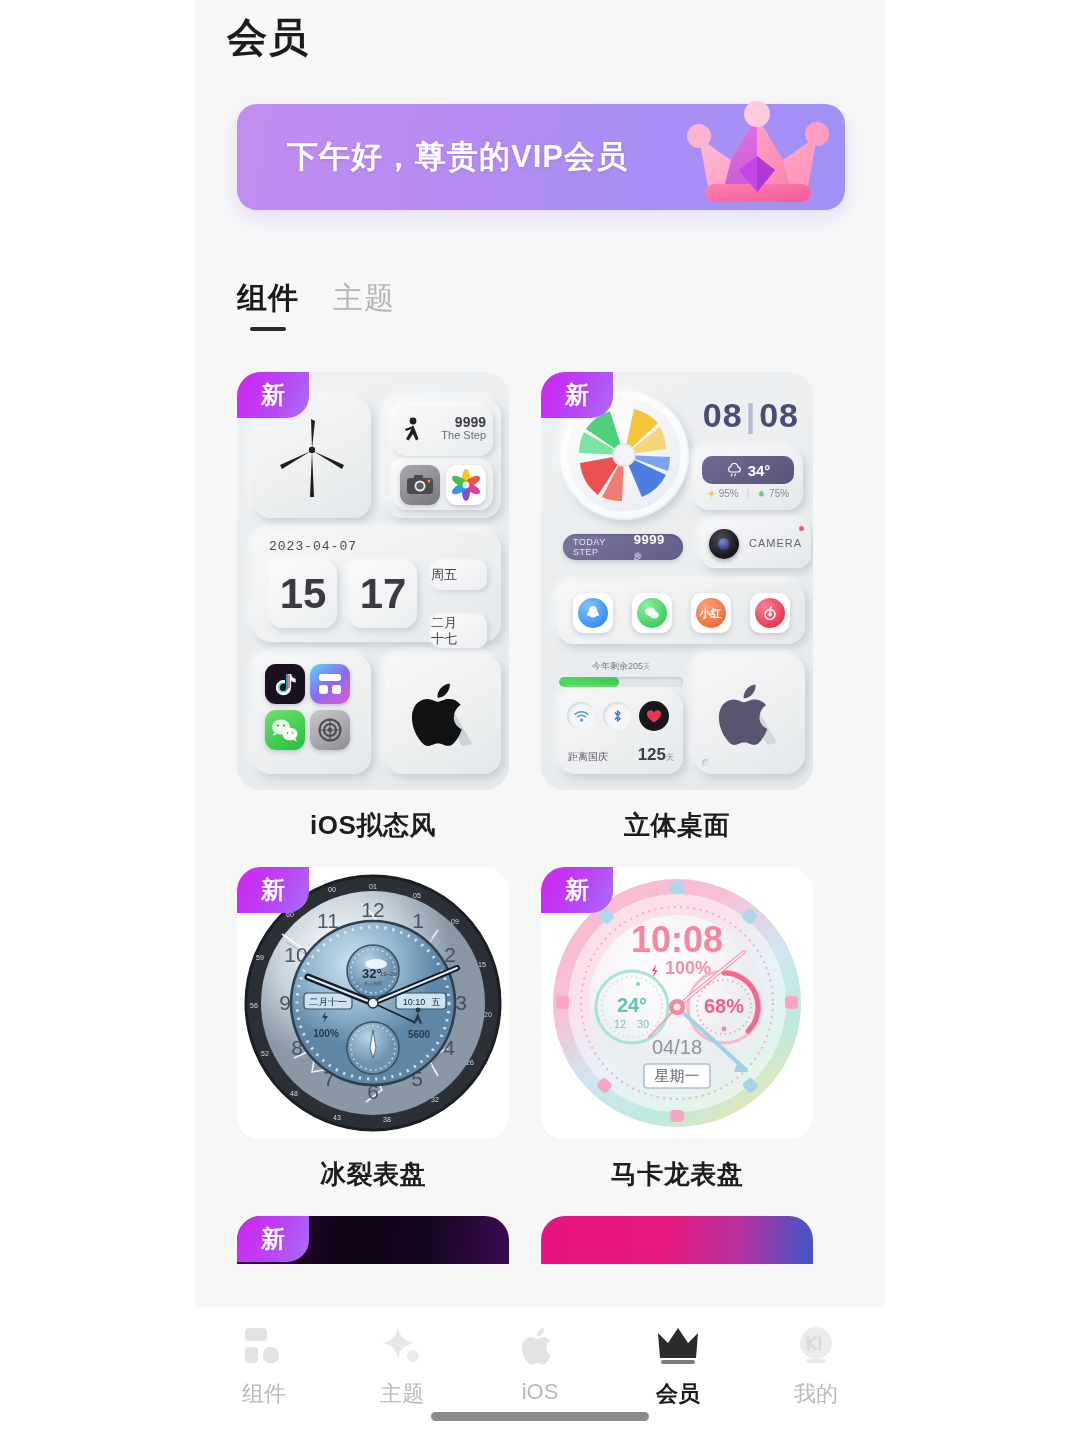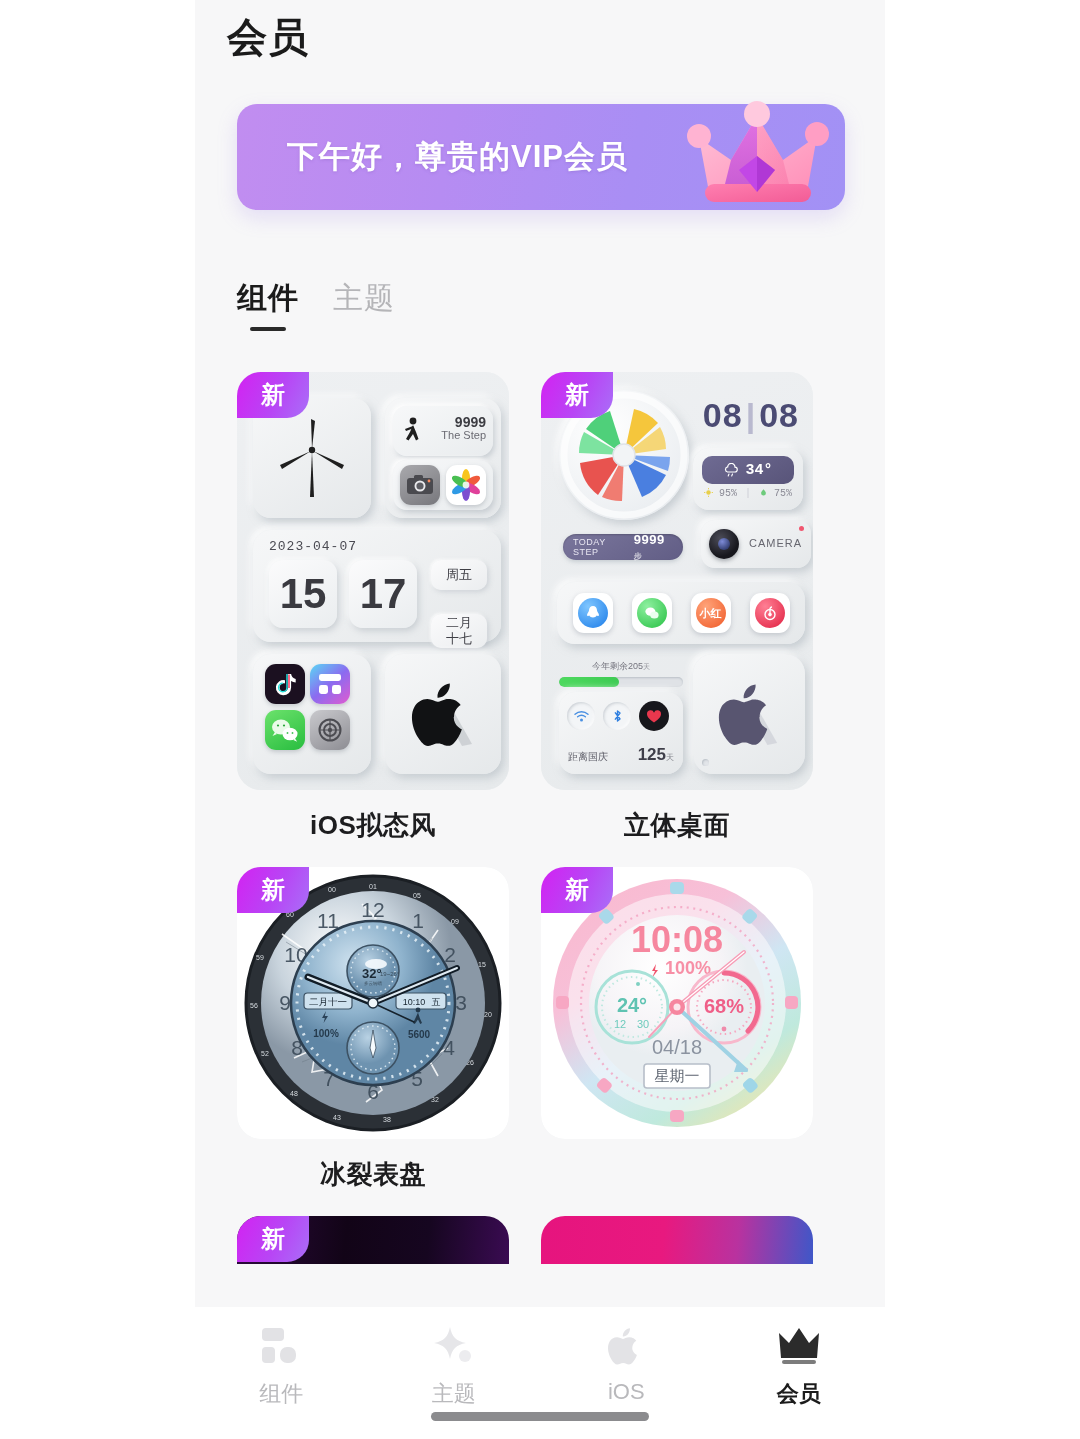--- a/index.html
+++ b/index.html
@@ -173,36 +173,36 @@
   .datelabel { position:absolute; left:16px; top:9px; font-size:13px; color:#4a4a52; letter-spacing:1px; font-family:"Liberation Mono", monospace; }
   .daybox { position:absolute; top:30px; width:68px; height:68px; border-radius:14px;
             background:linear-gradient(150deg,#fbfbfc 0%, #eaedef 100%);
             box-shadow: 2px 3px 6px rgba(170,178,186,.5), -2px -2px 4px rgba(255,255,255,.95);
             display:flex; align-items:center; justify-content:center;
             font-size:42px; font-weight:bold; color:#3a3a40; }
   .dbx1 { left:16px; } .dbx2 { left:96px; }
   .wkbox { position:absolute; left:178px; width:56px; border-radius:10px;
            background:linear-gradient(150deg,#fbfbfc 0%, #ebedef 100%);
            box-shadow: 2px 2px 5px rgba(172,180,188,.45), -1px -1px 3px rgba(255,255,255,.95);
-           display:flex; flex-direction:column; align-items:center; justify-content:center;
+           display:flex; flex-direction:column; justify-content:center;
            font-size:13px; color:#3f3f46; line-height:1.25; }
   .wkb1 { top:30px; height:30px; }
   .wkb2 { top:84px; height:34px; }
 
   .appicon { position:absolute; width:40px; height:40px; border-radius:11px; box-shadow:0 2px 4px rgba(120,128,138,.35); }
 
   .apple-mark { position:absolute; left:50%; top:50%; transform:translate(-50%,-50%); }
 
   
   .c2-wheel { position:absolute; left:18px; top:18px; width:130px; height:130px;
               border-radius:50%; background:radial-gradient(circle at 35% 30%, #ffffff 0%, #eceff2 70%, #dfe3e7 100%);
               box-shadow: 3px 4px 9px rgba(168,176,184,.55), -3px -3px 7px rgba(255,255,255,.95); }
   .c2-time { position:absolute; right:14px; top:24px; font-size:34px; font-weight:bold;
              color:#4b4b73; letter-spacing:1px; font-family:"Liberation Sans",sans-serif; }
-  .c2-weather { left:152px; top:76px; width:110px; height:62px; border-radius:16px;font-family:Liberation Mono, monospace; }
+  .c2-weather { left:152px; top:76px; width:110px; height:62px; border-radius:16px; }
   .c2-wpill { position:absolute; left:9px; top:8px; width:92px; height:28px; border-radius:10px;
               background:linear-gradient(150deg,#6f6b93 0%, #585479 100%);
               display:flex; align-items:center; justify-content:center; gap:6px;
               color:#fff; font-size:15px; font-weight:600; }
   .c2-wsub { position:absolute; left:0; right:0; top:40px; display:flex; justify-content:center;
              gap:8px; font-size:10px; color:#8b8b96; }
   .c2-cam { left:160px; top:148px; width:110px; height:48px; border-radius:14px; }
   .c2-steppill { position:absolute; left:22px; top:162px; width:120px; height:26px; border-radius:13px;
                  background:linear-gradient(150deg,#7a769c 0%, #615d85 100%);
                  box-shadow: inset 0 1px 2px rgba(0,0,0,.2), 0 2px 4px rgba(170,178,186,.55);
@@ -709,20 +709,21 @@
               <line x1="129" y1="133" x2="198" y2="196" stroke="#9fd2e4" stroke-width="4"></line>
               <path d="M190 186 L200 198 L186 198 Z" fill="#9fd2e4"></path>
               <line x1="129" y1="133" x2="101" y2="163" stroke="#f6a2bb" stroke-width="2"></line>
             </g>
             <circle cx="129" cy="133" r="8" fill="#f6869f"></circle>
             <circle cx="129" cy="133" r="3.5" fill="#fce6ec"></circle>
           </svg>
         </div>
         <div class="badge-new">新</div>
       </div>
+      <div class="card-label">马卡龙表盘</div>
     </div>
 
     <div class="card">
       <div class="thumb clip" style="background:linear-gradient(95deg,#2c0a3d 0%, #120417 40%, #160620 70%, #3a0b52 100%);border-radius:24px 24px 0 0">
         <div class="badge-new">新</div>
       </div>
     </div>
     <div class="card">
       <div class="thumb clip" style="background:linear-gradient(95deg,#e6147e 0%, #e8197f 45%, #b9329f 72%, #3f57c8 100%);border-radius:24px 24px 0 0"></div>
     </div>
@@ -765,17 +766,27 @@
     <div class="navitem active">
       <div class="navicon">
         <svg width="46" height="44" viewBox="0 0 46 44">
             <path d="M5 34 L3 9 L13 19 L23 4 L33 19 L43 9 L41 34 Z" fill="#2b2b2b"></path>
             <rect x="6" y="36" width="34" height="4" rx="2" fill="#7c7c7c"></rect>
           </svg>
       </div>
       <div class="navlabel">会员</div>
     </div>
 
+    <div class="navitem">
+      <div class="navicon">
+        <svg width="44" height="42" viewBox="0 0 44 42">
+            <circle cx="22" cy="18" r="16" fill="#ececef"></circle>
+            <path d="M14 12 l0 12 M14 18 l8 -6 M14 18 l8 6 M26 12 l0 12" stroke="#dcdce0" stroke-width="3" fill="none" stroke-linecap="round"></path>
+            <rect x="12" y="34" width="20" height="4" rx="2" fill="#ececef"></rect>
+          </svg>
+      </div>
+      <div class="navlabel">我的</div>
+    </div>
 
     <div class="homebar"></div>
   </div>
 
 </div>
 
 </body></html>

